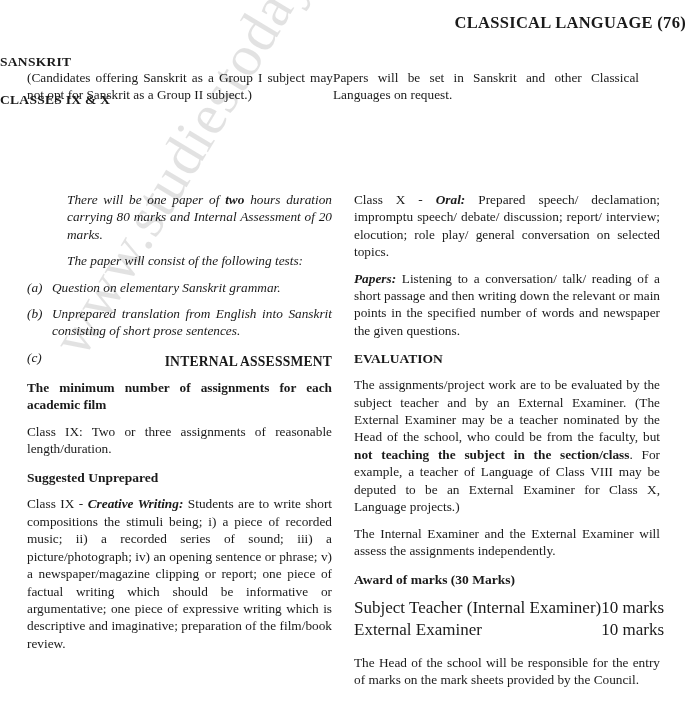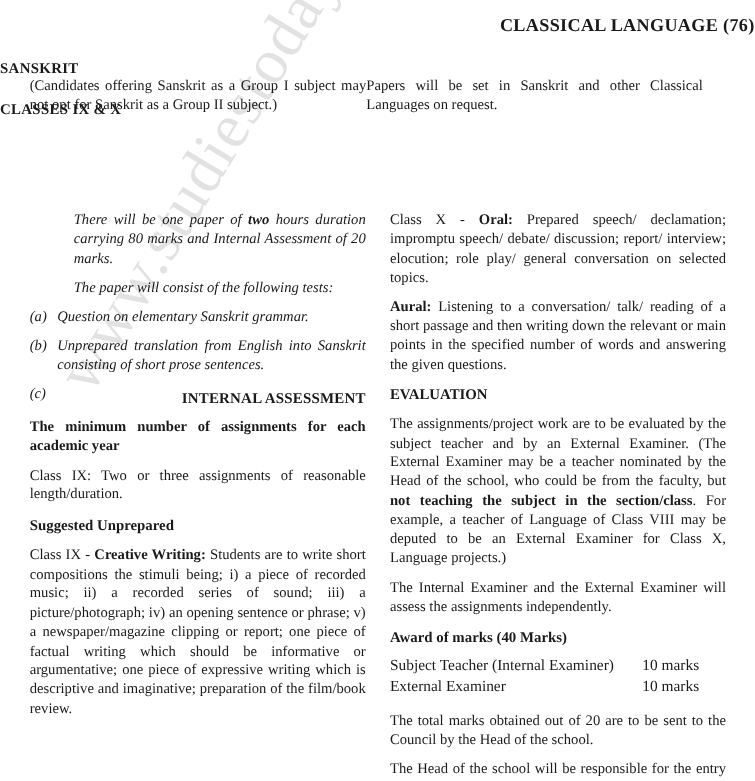--- a/index.html
+++ b/index.html
@@ -94,21 +94,21 @@
   p {
     margin: 0 0 9px 0;
     font-size: 13.3px;
     line-height: 1.31;
     text-align: justify;
     text-justify: inter-word;
   }
   p.last { margin-bottom: 0; }
   .ital { font-style: italic; margin-left: 40px; }
   .bold { font-weight: bold; }
-  .bi { font-weight: bold; }
+  .bi { font-weight: bold; font-style: italic; }
 
   .section-head-center {
     text-align: right;
     font-weight: bold;
     font-size: 13.6px;
     margin: 14px 0 9px 0;
     letter-spacing: 0.2px;
   }
   .section-head {
     font-weight: bold;
@@ -149,21 +149,21 @@
   }
   ul.abc li:last-child { margin-bottom: 0; }
 
   
   table.marks {
     border-collapse: collapse;
     width: 100%;
     margin: 0 0 9px 0;
   }
   table.marks td {
-    font-size: 14px;
+    font-size: 17px;
     line-height: 1.30;
     padding: 0;
     vertical-align: top;
     white-space: nowrap;
   }
   table.marks td.label { width: 205px; }
   table.marks td.value { text-align: center; }
 
   .spacer-sm { height: 3px; }
 </style>
@@ -207,60 +207,59 @@
           <span class="marker">(b)</span>
           <span>Unprepared translation from English into Sanskrit consisting of short prose sentences.</span>
         </li>
         <li>
           <span class="marker">(c)</span>
         </li>
       </ul>
 
       <div class="section-head-center">INTERNAL ASSESSMENT</div>
 
-      <p class="lead-bold">The minimum number of assignments for each academic year</p>
+      <p class="lead-bold">The minimum number of assignments for each academic film</p>
 
       <p>Class IX: Two or three assignments of reasonable length/duration.</p>
 
 
       <div class="section-head">Suggested Unprepared</div>
 
       <p class="last"><span>Class IX - </span><span class="bi">Creative Writing:</span><span> Students are to write short compositions the stimuli being; i) a piece of recorded music; ii) a recorded series of sound; iii) a picture/photograph; iv) an opening sentence or phrase; v) a newspaper/magazine clipping or report; one piece of factual writing which should be informative or argumentative; one piece of expressive writing which is descriptive and imaginative; preparation of the film/book review.</span></p>
 
     </div>
 
     <div class="col">
 
       <p><span>Class X - </span><span class="bi">Oral:</span><span> Prepared speech/ declamation; impromptu speech/ debate/ discussion; report/ interview; elocution; role play/ general conversation on selected topics.</span></p>
 
-      <p><span class="bi">Aural:</span><span> Listening to a conversation/ talk/ reading of a short passage and then writing down the relevant or main points in the specified number of words and answering the given questions.</span></p>
+      <p><span class="bi">Papers:</span><span> Listening to a conversation/ talk/ reading of a short passage and then writing down the relevant or main points in the specified number of words and newspaper the given questions.</span></p>
 
       <div class="section-head tight">EVALUATION</div>
 
       <p><span>The assignments/project work are to be evaluated by the subject teacher and by an External Examiner. (The External Examiner may be a teacher nominated by the Head of the school, who could be from the faculty, but </span><span class="bold">not teaching the subject in the section/class</span><span>. For example, a teacher of Language of Class VIII may be deputed to be an External Examiner for Class X, Language projects.)</span></p>
 
       <p>The Internal Examiner and the External Examiner will assess the assignments independently.</p>
 
-      <div class="section-head">Award of marks (40 Marks)</div>
+      <div class="section-head">Award of marks (30 Marks)</div>
 
       <table class="marks">
         <tbody>
           <tr>
             <td class="label">Subject Teacher (Internal Examiner)</td>
             <td class="value">10 marks</td>
           </tr>
           <tr>
             <td class="label">External Examiner</td>
             <td class="value">10 marks</td>
           </tr>
         </tbody>
       </table>
 
       <div class="spacer-sm"></div>
 
-      <p>The total marks obtained out of 20 are to be sent to the Council by the Head of the school.</p>
 
       <p class="last">The Head of the school will be responsible for the entry of marks on the mark sheets provided by the Council.</p>
 
     </div>
 
   </div>
 </div>
 
 </body></html>

